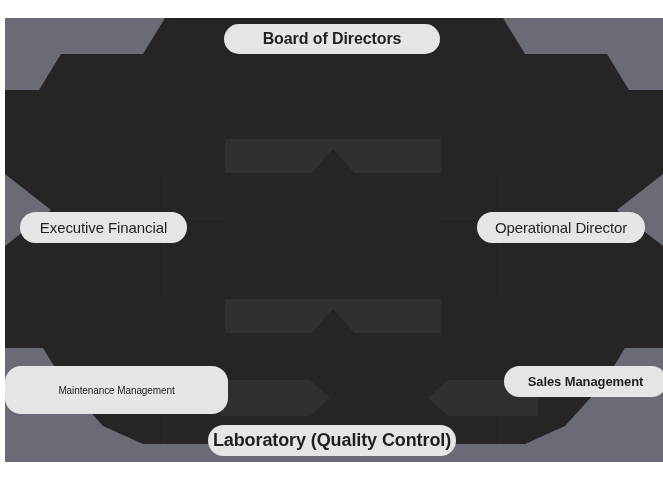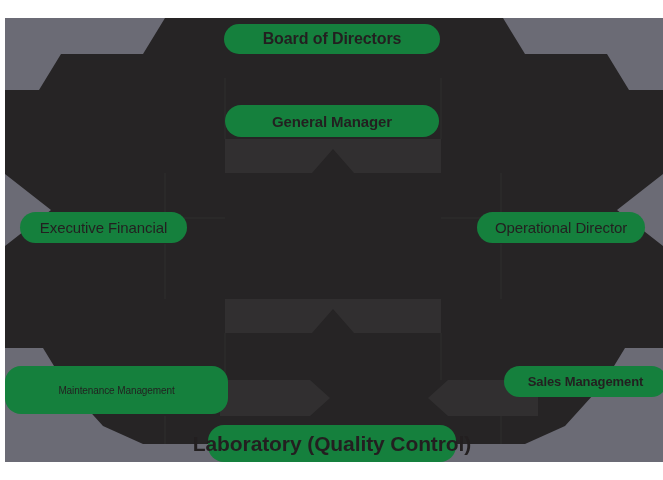--- a/index.html
+++ b/index.html
@@ -31,21 +31,21 @@
   #silhouette {
     position: absolute;
     left: 5px;
     top: 18px;
     width: 658px;
     height: 444px;
   }
   
   .node {
     position: absolute;
-    background: #15803d;
+    background: #e5e5e5;
     color: #231f20;
     border-radius: 16px;
     display: flex;
     align-items: center;
     justify-content: center;
     text-align: center;
     box-sizing: border-box;
     white-space: nowrap;
     letter-spacing: -0.1px;
     user-select: none;
@@ -57,21 +57,21 @@
     font-weight: normal;
   }
   
   #node-board      { left: 224px; top: 24px;  width: 216px; height: 30px; font-size: 16px; }
   #node-gm         { left: 225px; top: 105px; width: 214px; height: 32px; font-size: 15px; }
   #node-exec       { left: 20px;  top: 212px; width: 167px; height: 31px; font-size: 15px; }
   #node-oper       { left: 477px; top: 212px; width: 168px; height: 31px; font-size: 15px; }
   #node-finance    { left: 224px; top: 265px; width: 216px; height: 32px; font-size: 15px; }
   #node-maint      { left: 5px;   top: 366px; width: 223px; height: 48px; font-size: 10px; }
   #node-sales      { left: 504px; top: 366px; width: 163px; height: 31px; font-size: 13px; font-weight: bold; }
-  #node-lab        { left: 208px; top: 425px; width: 248px; height: 37px; font-size: 21px; }
+  #node-lab        { left: 208px; top: 425px; width: 248px; height: 31px; font-size: 18px; }
 </style>
 </head>
 <body>
 
 <div id="canvas">
 
   <div id="plate"></div>
 
   <svg id="silhouette" viewBox="0 0 658 444" preserveAspectRatio="none" xmlns="http://www.w3.org/2000/svg">
 
@@ -122,21 +122,20 @@
       <line x1="496" y1="226" x2="496" y2="281"></line>
       <line x1="220" y1="315" x2="220" y2="362"></line>
       <line x1="436" y1="315" x2="436" y2="362"></line>
       <line x1="160" y1="398" x2="160" y2="426"></line>
       <line x1="496" y1="398" x2="496" y2="426"></line>
     </g>
   </svg>
 
   <div class="node bold" id="node-board">Board of Directors</div>
 
-  <div class="node bold" id="node-gm">General Manager</div>
 
   <div class="node reg" id="node-exec">Executive Financial</div>
 
   <div class="node reg" id="node-oper">Operational Director</div>
 
 
   <div class="node reg" id="node-maint">Maintenance Management</div>
 
   <div class="node reg" id="node-sales">Sales Management</div>
 

